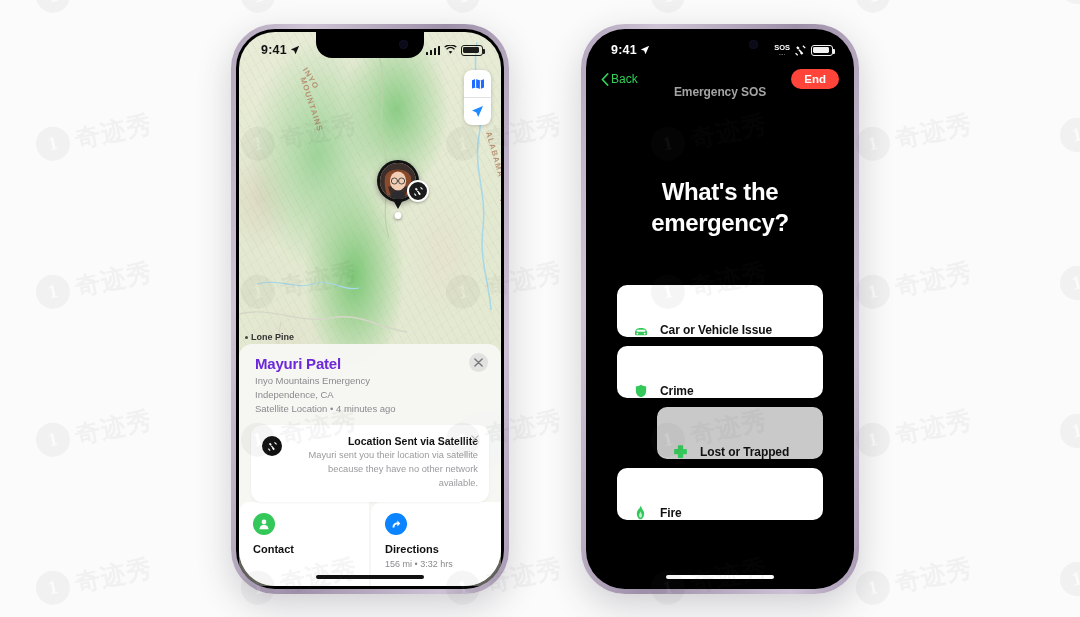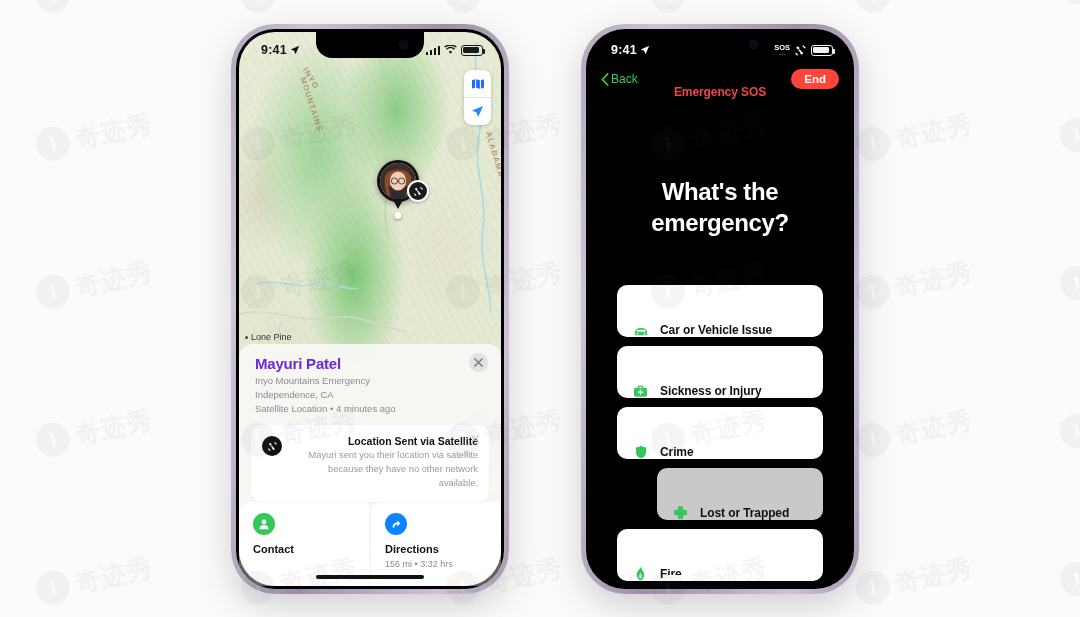--- a/index.html
+++ b/index.html
@@ -171,21 +171,21 @@
   .pin-badge {
     position:absolute; right:-10px; bottom:0px;
     width:22px;height:22px;border-radius:50%;
     background:#1c1c1e; border:2px solid #fff;
     display:flex;align-items:center;justify-content:center;
     box-shadow:0 1px 3px rgba(0,0,0,.3);
   }
   .lonepine {
     position:absolute; left:6px; top:300px;
     display:flex; align-items:center; gap:3px;
-    font-size:9px; color:#333; font-weight:400;
+    font-size:9px; color:#333; font-weight:700;
   }
   .lonepine .lp-dot{width:3px;height:3px;border-radius:50%;background:#444;}
 
   
   .sheet {
     position:absolute; left:0; right:0; bottom:0; height:242px;
     background:rgba(247,248,245,.93);
     backdrop-filter:blur(18px);
     border-top-left-radius:13px; border-top-right-radius:13px;
     z-index:22;
@@ -255,21 +255,21 @@
   .home-ind.light { background:#fff; }
 
   
   .sos-screen { position:absolute; inset:0; background:#000; }
   .navbar {
     position:absolute; top:30px; left:0; right:0; height:34px;
     display:flex; align-items:center; justify-content:space-between;
     padding:0 12px;
   }
   .nav-back { display:flex; align-items:center; gap:2px; color:#30d158; font-size:12px; }
-  .nav-title { color:#ef4444; font-size:12px; font-weight:bold; letter-spacing:-.1px;
+  .nav-title { color:#a3a3a3; font-size:12px; font-weight:bold; letter-spacing:-.1px;
                position:absolute; left:50%; transform:translateX(-50%);margin-top:26px; }
   .nav-end {
     background:#ff453a; color:#fff; font-size:11.5px; font-weight:bold;
     border-radius:13px; padding:4px 13px;
   }
 
   .sos-question {
     position:absolute; top:145px; left:0; right:0;
     text-align:center; color:#fff;
     font-size:24px; font-weight:bold; line-height:1.28; letter-spacing:-.4px;
@@ -633,30 +633,20 @@
             <svg width="16" height="12" viewBox="0 0 17 13">
               <path d="M2 8.4 C2 5.6 3.2 3.2 8.5 3.2 C13.8 3.2 15 5.6 15 8.4 L15 10 C15 10.6 14.5 11 14 11 L3 11 C2.5 11 2 10.6 2 10 Z" fill="#34c759"></path>
               <rect x="3.6" y="5.2" width="9.8" height="2.2" rx="1.1" fill="#fff" opacity=".95"></rect>
               <circle cx="4.6" cy="9.3" r="1" fill="#fff"></circle>
                   <circle cx="12.4" cy="9.3" r="1" fill="#fff"></circle>
             </svg>
           </span>
           <span class="opt-label">Car or Vehicle Issue</span>
         </div>
 
-        <div class="opt">
-          <span class="opt-icon">
-            <svg width="15" height="13" viewBox="0 0 16 14">
-              <path d="M5.6 3 L5.6 2.2 C5.6 1.6 6 1.2 6.6 1.2 L9.4 1.2 C10 1.2 10.4 1.6 10.4 2.2 L10.4 3" stroke="#34c759" stroke-width="1.5" fill="none"></path>
-              <rect x="1" y="3" width="14" height="9.6" rx="1.8" fill="#34c759"></rect>
-              <path d="M8 5.6 L8 10 M5.8 7.8 L10.2 7.8" stroke="#fff" stroke-width="1.6" stroke-linecap="round"></path>
-            </svg>
-          </span>
-          <span class="opt-label">Sickness or Injury</span>
-        </div>
 
         <div class="opt">
           <span class="opt-icon">
             <svg width="12" height="14" viewBox="0 0 13 15">
               <path d="M6.5 0.8 C4.4 2.2 2.4 2.6 0.9 2.6 L0.9 7.4 C0.9 11 3.4 13.4 6.5 14.4 C9.6 13.4 12.1 11 12.1 7.4 L12.1 2.6 C10.6 2.6 8.6 2.2 6.5 0.8 Z" fill="#34c759"></path>
             </svg>
           </span>
           <span class="opt-label">Crime</span>
         </div>
 

